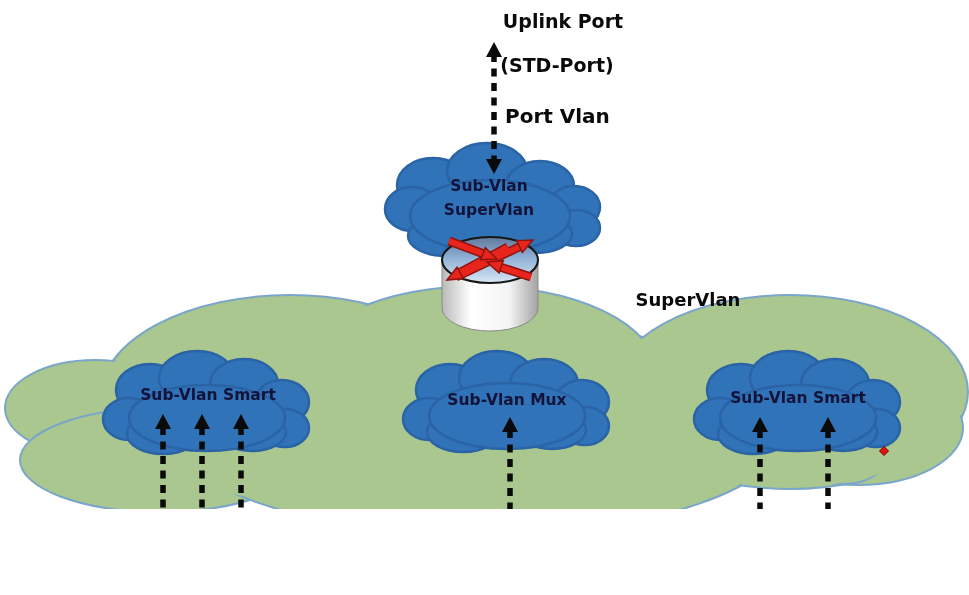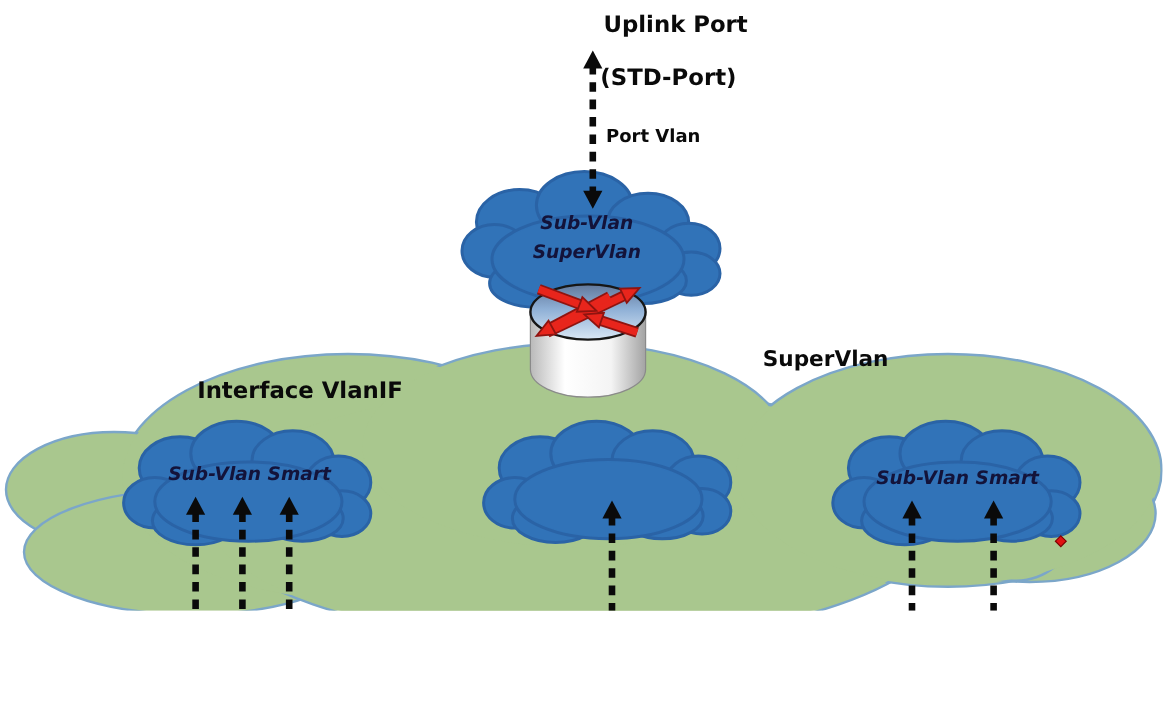--- a/index.html
+++ b/index.html
@@ -16,24 +16,24 @@
   .darrow line{stroke:#0a0a0a;stroke-width:5.5;stroke-dasharray:8 6.5;}
   .darrow polygon{fill:#0a0a0a;stroke:none;}
   
   .rarr line{stroke:#e8251c;stroke-width:6;}
   .rarr .under{stroke:#8f1410;stroke-width:9;}
   .rarr polygon{fill:#e8251c;stroke:#8f1410;stroke-width:1.5;}
   
   .lbl{position:absolute;font-weight:bold;color:#0a0a0a;text-align:center;white-space:nowrap;line-height:1.1;}
   .lbl-uplink1{left:463px;top:11px;width:200px;font-size:19px;}
   .lbl-uplink2{left:457px;top:55px;width:200px;font-size:19px;}
-  .lbl-portvlan{left:505px;top:105px;width:200px;font-size:15px;text-align:left;}
+  .lbl-portvlan{left:505px;top:105px;width:200px;font-size:20px;text-align:left;}
   .lbl-interface{left:150px;top:316px;width:200px;font-size:19px;}
   .lbl-supervlan{left:588px;top:290px;width:200px;font-size:18px;}
-  .navy{color:#13133a;font-style:italic;}
+  .navy{color:#13133a;}
   .lbl-std1{left:389px;top:178px;width:200px;font-size:15.5px;}
   .lbl-std2{left:389px;top:202px;width:200px;font-size:15.5px;}
   .lbl-smartL{left:108px;top:387px;width:200px;font-size:15.5px;}
   .lbl-mux{left:407px;top:392px;width:200px;font-size:15.5px;}
   .lbl-smartR{left:698px;top:390px;width:200px;font-size:15.5px;}
   .frag rect{fill:#1c1c1c;}
 </style>
 </head>
 <body>
 
@@ -209,20 +209,20 @@
     <rect x="366" y="591" width="10" height="4"></rect>
     <rect x="387" y="590" width="6" height="5"></rect>
     <rect x="402" y="591" width="10" height="4"></rect>
     <rect x="418" y="590" width="6" height="5"></rect>
   </g>
 </svg>
 
   <div class="lbl lbl-uplink1">Uplink Port</div>
   <div class="lbl lbl-uplink2">(STD-Port)</div>
   <div class="lbl lbl-portvlan">Port Vlan</div>
-  <div class="lbl lbl-interface">Interface VlanIF</div>
   <div class="lbl lbl-supervlan">SuperVlan</div>
   <div class="lbl navy lbl-std1">Sub-Vlan</div>
   <div class="lbl navy lbl-std2">SuperVlan</div>
   <div class="lbl navy lbl-smartL">Sub-Vlan Smart</div>
+  <div class="lbl navy lbl-mux">Sub-Vlan Mux</div>
   <div class="lbl navy lbl-smartR">Sub-Vlan Smart</div>
 
 </div>
 
 </body></html>

